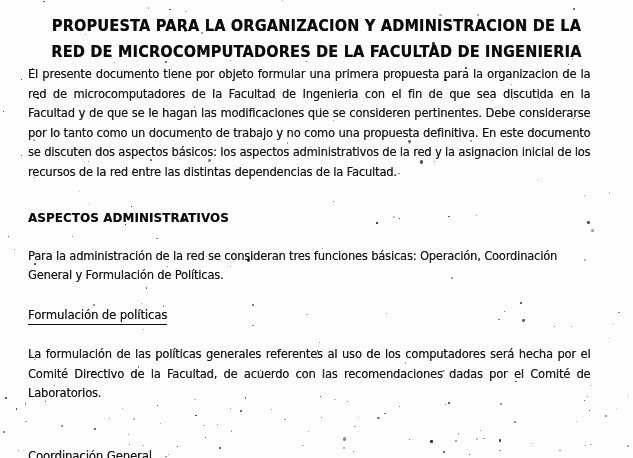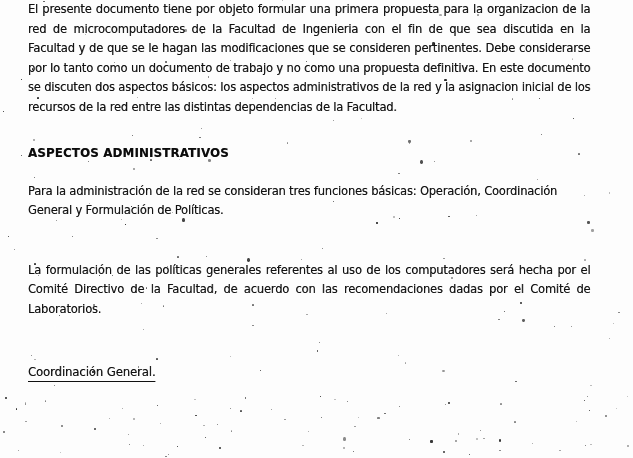--- a/index.html
+++ b/index.html
@@ -102,35 +102,42 @@
   }
   .sub-wrap { line-height: 0; }
 </style>
 </head>
 <body>
 
 <div id="page">
 
   <div id="content">
 
+    <div class="title-block">
+      <div class="title-line">PROPUESTA PARA LA ORGANIZACION Y ADMINISTRACION DE LA</div>
+      <div class="title-line">RED DE MICROCOMPUTADORES  DE LA FACULTAD DE INGENIERIA</div>
+    </div>
 
     <div class="body-area">
 
       <p class="para first-para">El presente documento tiene por objeto formular una primera propuesta para la organizacion de la red de microcomputadores de la Facultad de Ingenieria  con el fin de que sea discutida en la Facultad y de que se le hagan las modificaciones que se consideren pertinentes. Debe considerarse por lo tanto como un  documento de trabajo y no como una propuesta definitiva.  En este documento se discuten dos aspectos básicos:  los aspectos administrativos de la red y la asignacion inicial de los recursos de la red entre las distintas dependencias de la Facultad.</p>
 
       <div class="gap-lg"></div>
 
       <h2 class="section-heading">ASPECTOS ADMINISTRATIVOS</h2>
 
       <div class="gap-md"></div>
 
       <p class="para nojust">Para la administración de la red se consideran tres funciones básicas: Operación, Coordinación General y Formulación de Políticas.</p>
 
       <div class="gap-md"></div>
 
+      <div class="sub-wrap">
+        <h3 class="sub-heading">Formulación de políticas</h3>
+      </div>
 
       <div class="gap-md"></div>
 
       <p class="para">La formulación de las políticas generales referentes al uso de los computadores será hecha por el Comité Directivo de la Facultad, de acuerdo con las recomendaciones dadas por el Comité de Laboratorios.</p>
 
       <div class="gap-lg"></div>
       <div class="gap-sm"></div>
 
       <div class="sub-wrap">
         <h3 class="sub-heading">Coordinación General.</h3>

